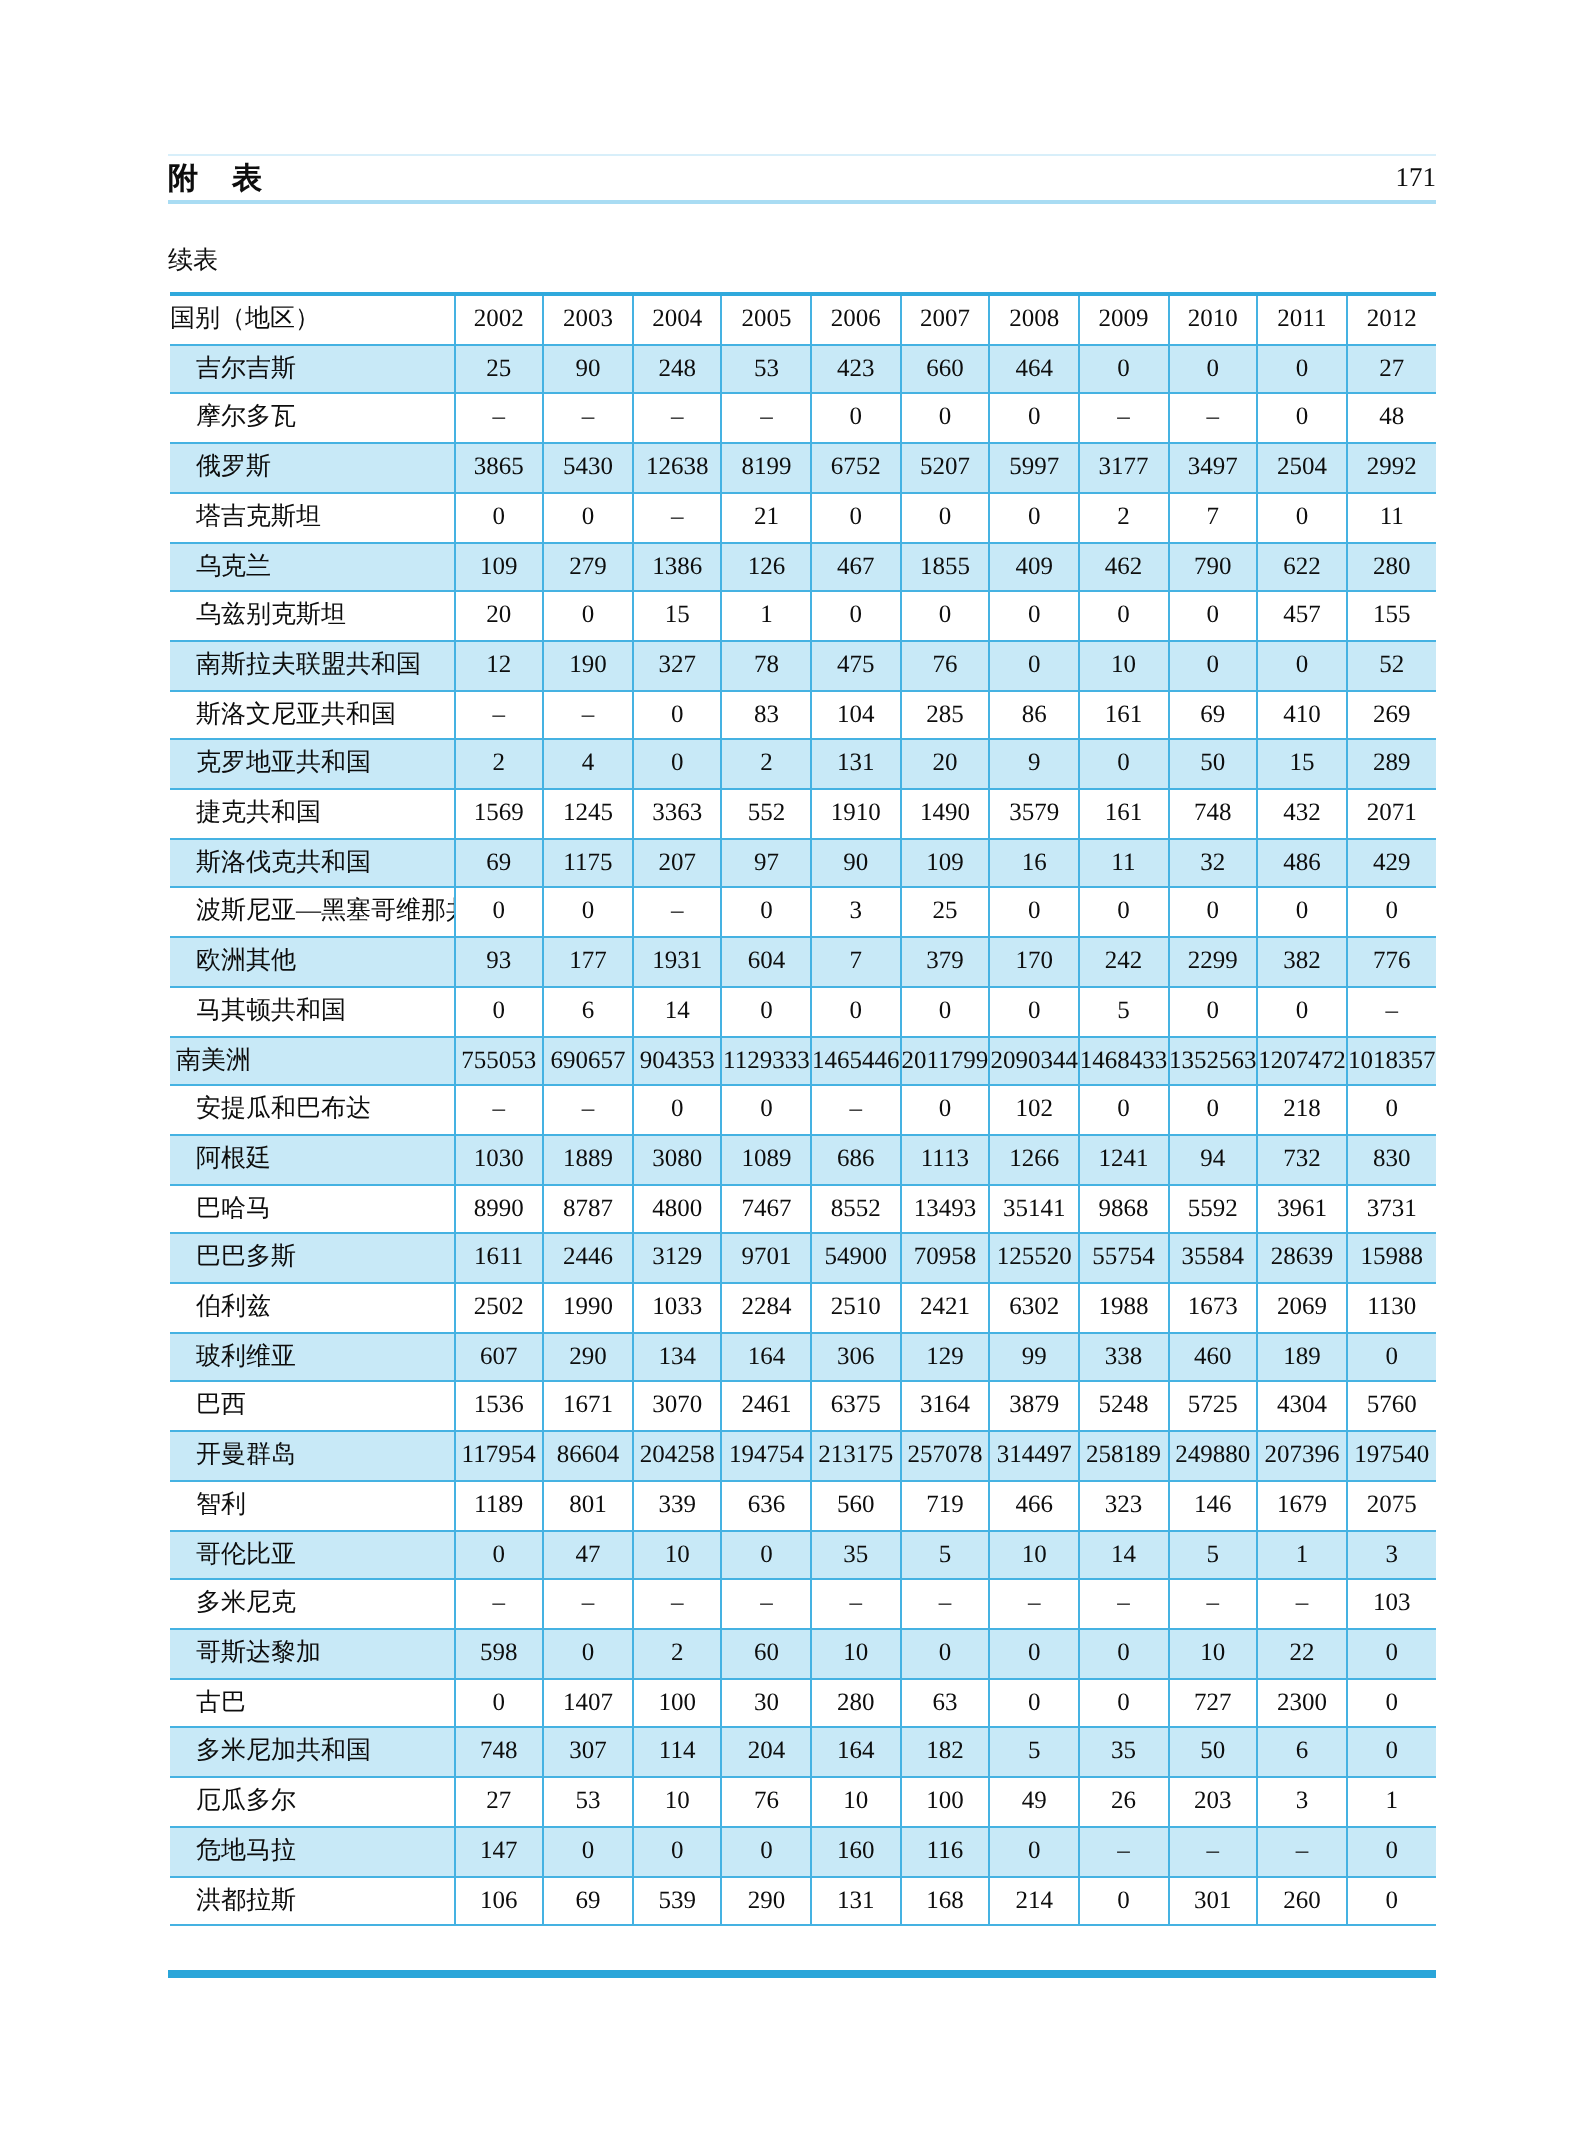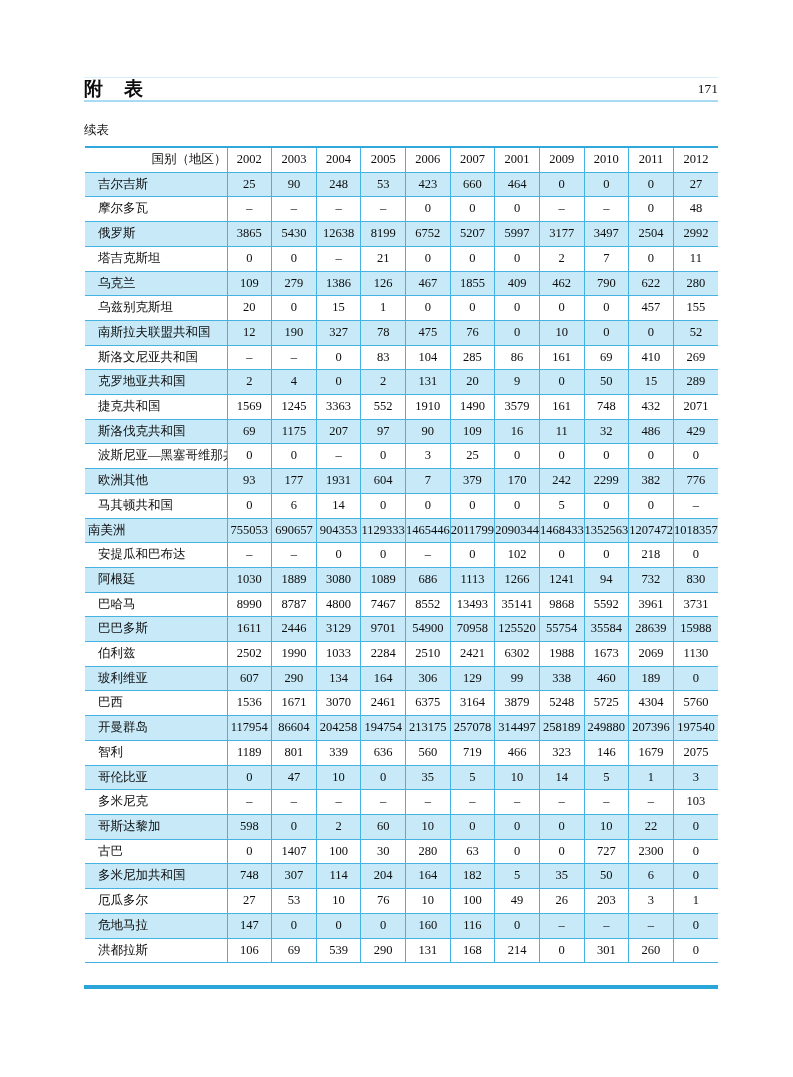--- a/index.html
+++ b/index.html
@@ -24,21 +24,21 @@
   }
   .rule-top {
     position: absolute; left: 84px; top: 77px;
     width: 634px; height: 1px; background: var(--rule-xlight);
   }
   .header-band {
     position: absolute; left: 84px; top: 79px; width: 634px; height: 20px;
     display: flex; align-items: center; justify-content: space-between;
   }
   .page-title {
-    font-weight: bold; font-size: 19px; letter-spacing: 1px;
+    font-weight: bold; font-size: 15px; letter-spacing: 1px;
   }
   .page-number { font-size: 13.5px; }
   .rule-mid {
     position: absolute; left: 84px; top: 100px;
     width: 634px; height: 2px; background: var(--rule-light);
   }
   .continued {
     position: absolute; left: 84px; top: 122px; width: 634px;
     text-align: left; font-size: 12.5px;
   }
@@ -54,21 +54,21 @@
     border-right: 1px solid var(--border);
     height: 23.7px; line-height: 23.7px;
     font-size: 12.5px; font-weight: normal;
     text-align: center; padding: 0;
     white-space: nowrap; overflow: hidden;
   }
   table.data td:last-child, table.data th:last-child { border-right: none; margin-left: 25px; }
   table.data tr.shaded { background: var(--shade); }
   table.data td.label { text-align: left; padding-left: 13px; }
   table.data td.label.section { padding-left: 3px; margin-left: 40px; }
-  table.data th.label-head { text-align: right; padding-left: 0; }
+  table.data th.label-head { text-align: left; padding-left: 0; }
   .bottom-rule {
     position: absolute; left: 84px; top: 985px; width: 634px;
     height: 1px; background: #bfe5f5;
     border-top: 2px solid var(--rule-dark);
     border-bottom: 2px solid var(--rule-dark);
   }
 </style>
 </head>
 <body>
 
@@ -87,21 +87,21 @@
     </colgroup>
     <thead>
       <tr>
           <th class="label-head">国别（地区）</th>
           <th>2002</th>
           <th>2003</th>
           <th>2004</th>
           <th>2005</th>
           <th>2006</th>
           <th>2007</th>
-          <th>2001</th>
+          <th>2008</th>
           <th>2009</th>
           <th>2010</th>
           <th>2011</th>
           <th>2012</th>
         </tr>
     </thead>
     <tbody>
         <tr class="shaded">
           <td class="label">吉尔吉斯</td>
           <td>25</td>

